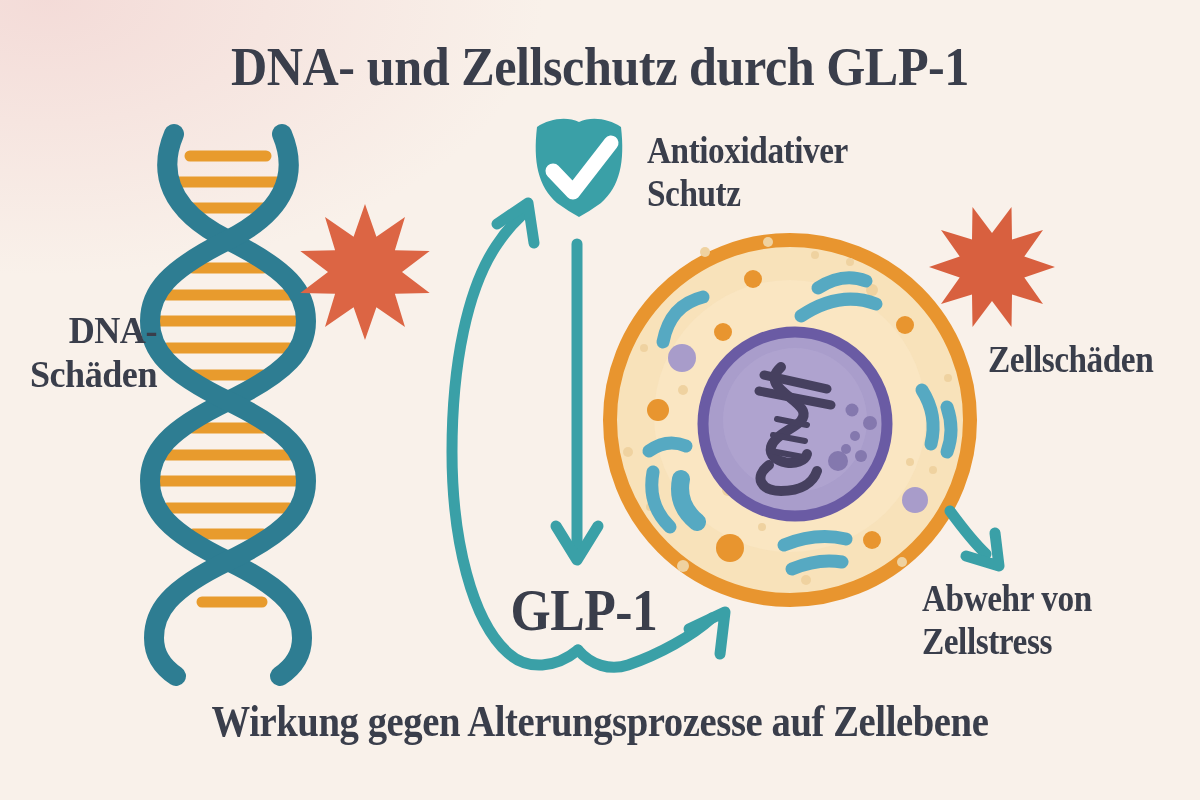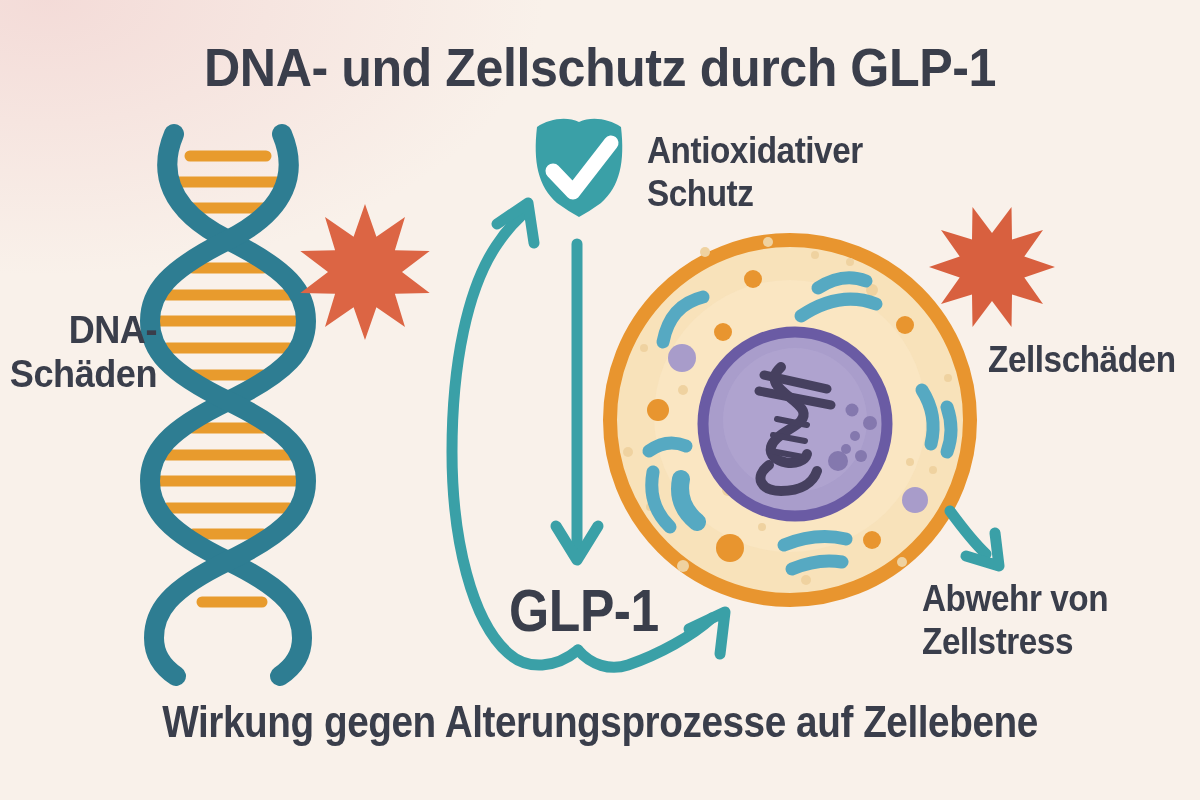--- a/index.html
+++ b/index.html
@@ -1,21 +1,21 @@
 <!DOCTYPE html>
 <html style="--c-bg: #F9F1EA; --c-text: #3A3E4B; --c-strand: #2E7D92; --c-rung: #E89B2D; --c-accent: #3AA0A7; --c-arc: #56A9C2; --c-orange: #E8952F; --c-cytoplasm: #F8E2BA; --c-star: #DC6544; --c-star2: #D8603F; --c-nucfill: #A99DCB; --c-nucring: #6A5BA4; --c-nucdna: #46405F; --c-nucdots: #8478AE; --c-purpledot: #A89CCA; --c-speckle: #EFD2A0;"><head>
 <meta charset="utf-8">
 <style>
   html,body{margin:0;padding:0;}
   .stage{
     position:relative;width:1200px;height:800px;overflow:hidden;
     background:
       radial-gradient(900px 500px at 4% 0%, rgba(243,217,214,.9) 0%, rgba(243,217,214,0) 55%),
       var(--c-bg,#F9F1EA);
-    font-family:Liberation Sans, sans-serif;
+    font-family:Liberation Serif, serif;
   }
   .stage svg{position:absolute;left:0;top:0;}
   .t{
     position:absolute;color:var(--c-text,#3A3E4B);font-weight:700;
     letter-spacing:-0.5px;white-space:pre;line-height:1.16;
   }
   .title{left:0;right:0;top:36px;text-align:center;font-size:54px;transform:scaleX(.93);transform-origin:50% 0;}
   .caption{left:0;right:0;top:696px;text-align:center;font-size:44px;transform:scaleX(.88);transform-origin:50% 0;}
   .lab{font-size:37px;transform:scaleX(.9);transform-origin:0 0;}
   .dna-label{left:0;top:308px;width:157px;text-align:right;font-size:38px;transform:scaleX(.95);transform-origin:100% 0;}

